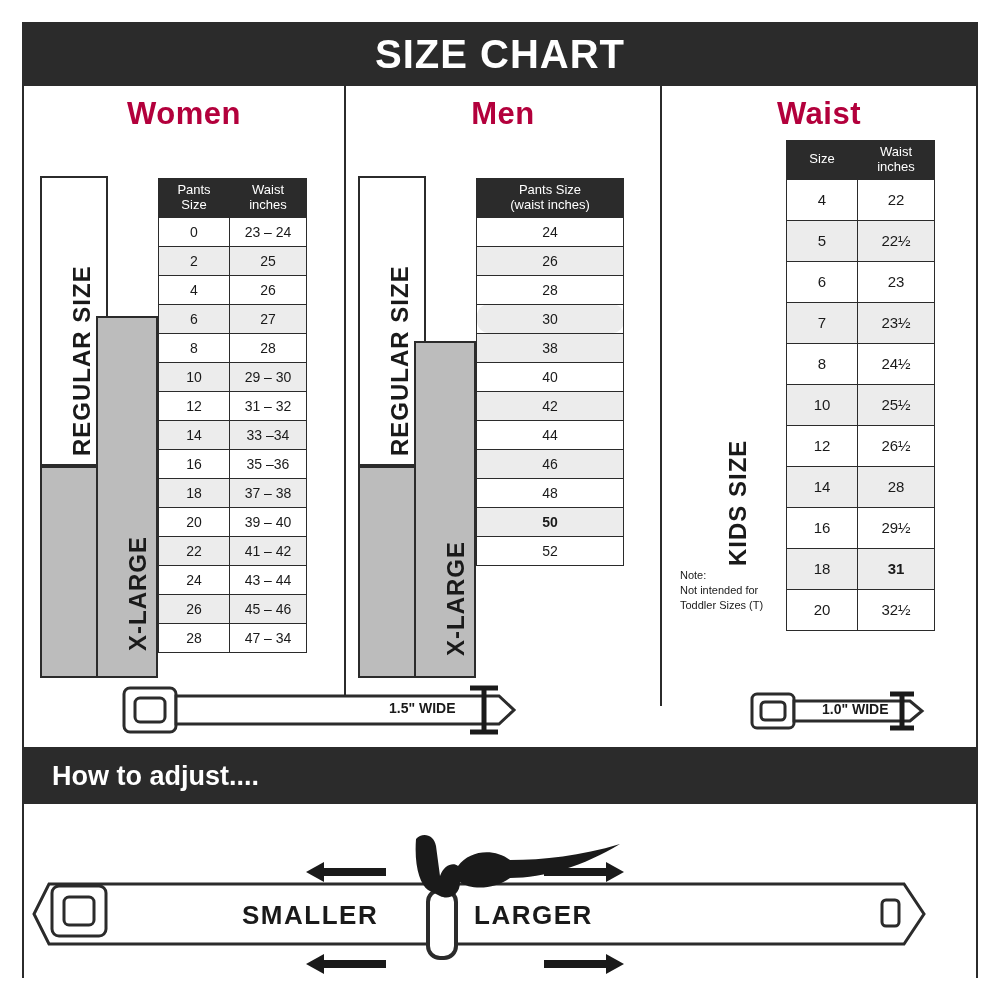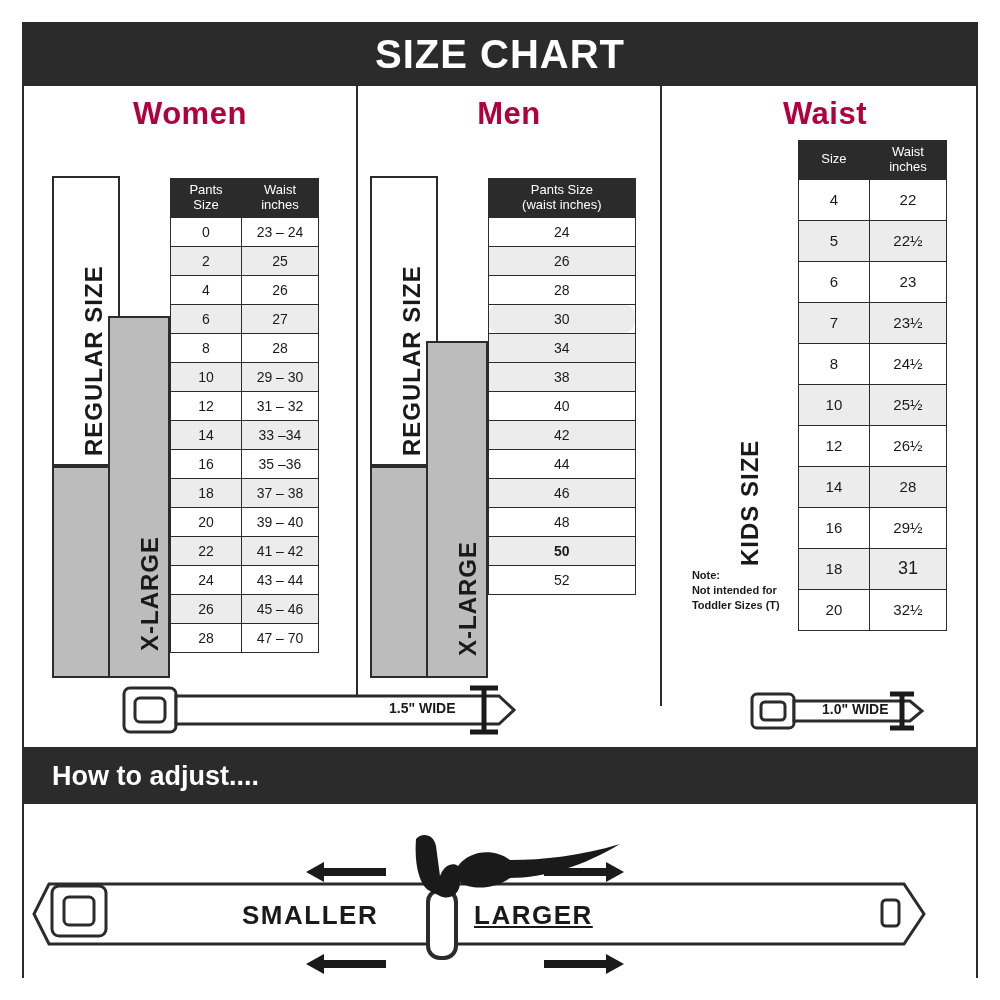--- a/index.html
+++ b/index.html
@@ -43,21 +43,20 @@
   }
   
   .top {
     display: flex;
     height: 620px;
     box-sizing: border-box;
   }
   .col {
     position: relative;
     box-sizing: border-box;
-    margin-left: 12px;
   }
   .col-women { width: 320px; }
   .col-men   { width: 318px; border-left: 2px solid #2b2b2b; border-right: 2px solid #2b2b2b;}
   .col-kids  { width: 314px; }
   .col-head {
     text-align: center;
     color: #b3003c;
     font-size: 31px;
     font-weight: bold;
     margin-top: 10px;
@@ -105,21 +104,21 @@
     height: auto;
   }
   table.size tr.alt td { background: #ececec; }
   td.v { width: 76px; }
   td.s { width: 70px; }
 
   
   .note {
     position: absolute;
     font-size: 11px;
-    font-weight: bold;
+    font-weight: normal;
     line-height: 1.35;
   }
 
   
   .belt-row {
     position: absolute;
   }
   .belt-label {
     font-size: 14px;
     font-weight: bold;
@@ -226,21 +225,21 @@
               <tr>
                 <td class="s">24</td>
                 <td class="v">43 – 44</td>
               </tr>
               <tr class="alt">
                 <td class="s">26</td>
                 <td class="v">45 – 46</td>
               </tr>
               <tr>
                 <td class="s">28</td>
-                <td class="v">47 – 70</td>
+                <td class="v">47 – 34</td>
               </tr>
             </tbody>
         </table>
       </div>
 
       <div class="col col-men">
         <div class="col-head">Men</div>
 
         <div class="band band-white" style="left:12px; top:90px; width:68px; height:290px;"></div>
         <div class="band band-grey" style="left:12px; top:380px; width:68px; height:212px;"></div>
@@ -261,23 +260,20 @@
                 <td style="width: 146px;">24</td>
               </tr>
               <tr class="alt">
                 <td style="width: 146px;">26</td>
               </tr>
               <tr>
                 <td style="width: 146px;">28</td>
               </tr>
               <tr class="alt">
                 <td style="width: 146px; border-radius: 12px;">30</td>
-              </tr>
-              <tr class="alt">
-                <td style="width: 146px;">34</td>
               </tr>
               <tr class="alt">
                 <td style="width: 146px;">38</td>
               </tr>
               <tr>
                 <td style="width: 146px;">40</td>
               </tr>
               <tr class="alt">
                 <td style="width: 146px;">42</td>
               </tr>
@@ -349,21 +345,21 @@
               <tr class="alt">
                 <td class="s" style="height: 40px; font-size: 15px;">14</td>
                 <td class="v" style="height: 40px; font-size: 15px;">28</td>
               </tr>
               <tr>
                 <td class="s" style="height: 40px; font-size: 15px;">16</td>
                 <td class="v" style="height: 40px; font-size: 15px;">29½</td>
               </tr>
               <tr class="alt">
                 <td class="s" style="height: 40px; font-size: 15px;">18</td>
-                <td class="v" style="height: 40px; font-size: 18px;">31</td>
+                <td class="v" style="height: 40px; font-size: 15px; font-weight: bold;">31</td>
               </tr>
               <tr>
                 <td class="s" style="height: 40px; font-size: 15px;">20</td>
                 <td class="v" style="height: 40px; font-size: 15px;">32½</td>
               </tr>
             </tbody>
         </table>
       </div>
     </div>
 
@@ -423,17 +419,17 @@
         </g>
 
         <g fill="#1a1a1a">
           <polygon points="282,160 300,150 300,170"></polygon>
           <rect x="300" y="156" width="62" height="8"></rect>
           <polygon points="600,160 582,150 582,170"></polygon>
           <rect x="520" y="156" width="62" height="8"></rect>
         </g>
       </svg>
       <div class="adj-word" style="left:218px; top:96px;">SMALLER</div>
-      <div class="adj-word" style="left:450px; top:96px;text-decoration:underline;">LARGER</div>
+      <div class="adj-word" style="left:450px; top:96px;">LARGER</div>
     </div>
 
   </div>
 </div>
 
 </body></html>

